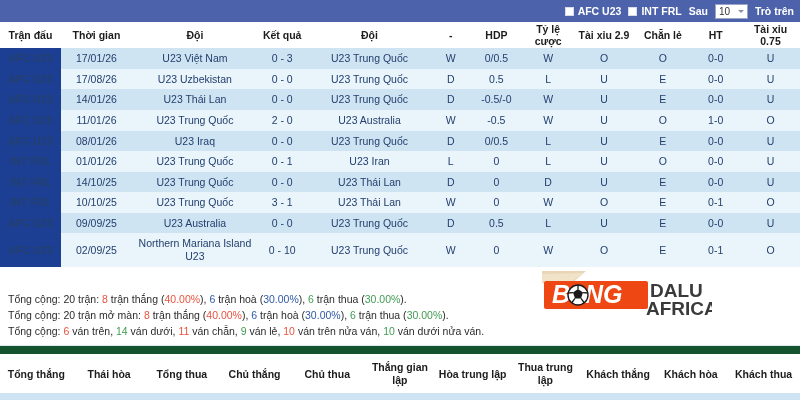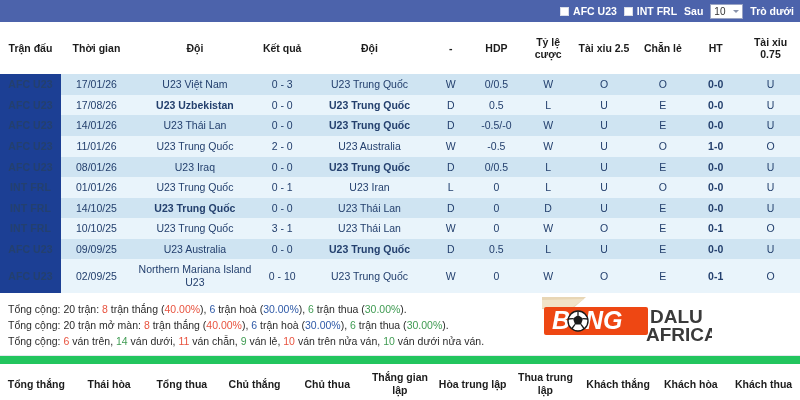--- a/index.html
+++ b/index.html
@@ -2,21 +2,21 @@
 <html><head>
 <meta charset="utf-8">
 <style>
   * { box-sizing: border-box; margin: 0; padding: 0; }
   html, body {
     width: 800px; height: 400px;
     background: #ffffff;
     font-family: "Liberation Sans", sans-serif;
     overflow: hidden;
   }
-  .page { position: relative; width: 800px; height: 400px; background:#22c55e; }
+  .page { position: relative; width: 800px; height: 400px; background:#14532d; }
 
   
   .topbar {
     height: 22px;
     background: #4c63ab;
     display: flex;
     align-items: center;
     justify-content: flex-end;
     padding-right: 6px;
     gap: 7px;
@@ -54,21 +54,21 @@
     border-right: 3px solid transparent;
     border-top: 3px solid #8a93ab;
   }
 
   
   table.match { width: 800px; border-collapse: collapse; table-layout: fixed; }
   table.match th {
     font-size: 10.5px;
     font-weight: bold;
     color: #1c1c1c;
-    padding: 14px 2px;
+    padding: 1px 2px;
     background: #ffffff;
     text-align: center;
     line-height: 1.15;
     vertical-align: middle;
   }
   table.match td {
     font-size: 10.5px;
     color: #24406e;
     padding: 4px 3px;
     text-align: center;
@@ -87,41 +87,41 @@
     letter-spacing: .1px;
   }
   td.home { text-align: right;  padding-right: 6px; }
   td.away { text-align: left;   padding-left: 6px; }
   td.score { font-size: 10.5px; white-space: nowrap; }
 
   
   .c-red   { color: #e8533f; }
   .c-green { color: #3f9b52; }
   .c-blue  { color: #2f5aa8; }
-  .c-dark  { color: #16181c; font-weight: bold; }
+  .c-dark  { color: #16181c; }
   .c-navy  { color: #24406e; }
 
   
   col.c-league { width: 60px; }
   col.c-time   { width: 70px; }
   col.c-home   { width: 124px; }
   col.c-res    { width: 48px; }
   col.c-away   { width: 124px; }
   col.c-dash   { width: 36px; }
   col.c-hdp    { width: 54px; }
   col.c-odds   { width: 48px; }
   col.c-ou25   { width: 62px; }
   col.c-oe     { width: 54px; }
   col.c-ht     { width: 50px; }
   col.c-ou075  { width: 58px; }
 
   
   .summary {
     position: relative;
-    padding: 8px 0 6px 8px;
+    padding: 24px 0 6px 8px;
     background: #ffffff;
   }
   .summary p {
     font-size: 10.5px;
     color: #2b2b2b;
     line-height: 1.55;
     white-space: nowrap;
   }
 
   
@@ -165,21 +165,21 @@
     </div>
     <div class="chk-group">
       <span class="chk"></span>
       <span class="topbar-label">INT FRL</span>
     </div>
     <span class="topbar-label">Sau</span>
     <div class="sel-wrap">
       <span>10</span>
       <span class="caret"></span>
     </div>
-    <span class="topbar-label">Trò dưới</span>
+    <span class="topbar-label">Trò trên</span>
   </div>
 
   <table class="match">
     <colgroup>
       <col class="c-league">
         <col class="c-time">
         <col class="c-home">
         <col class="c-res">
       <col class="c-away">
         <col class="c-dash">
@@ -193,21 +193,21 @@
     <thead>
       <tr>
         <th>Trận đấu</th>
         <th>Thời gian</th>
         <th>Đội</th>
         <th>Kết quả</th>
         <th>Đội</th>
         <th>-</th>
         <th>HDP</th>
         <th>Tỷ lệ cược</th>
-        <th>Tài xỉu 2.5</th>
+        <th>Tài xỉu 2.9</th>
         <th>Chẵn lẻ</th>
         <th>HT</th>
         <th>Tài xỉu 0.75</th>
       </tr>
     </thead>
     <tbody id="match-body">
         <tr class="odd">
           <td class="league">AFC U23</td>
           <td>17/01/26</td>
           <td class="home c-blue">U23 Việt Nam</td>

